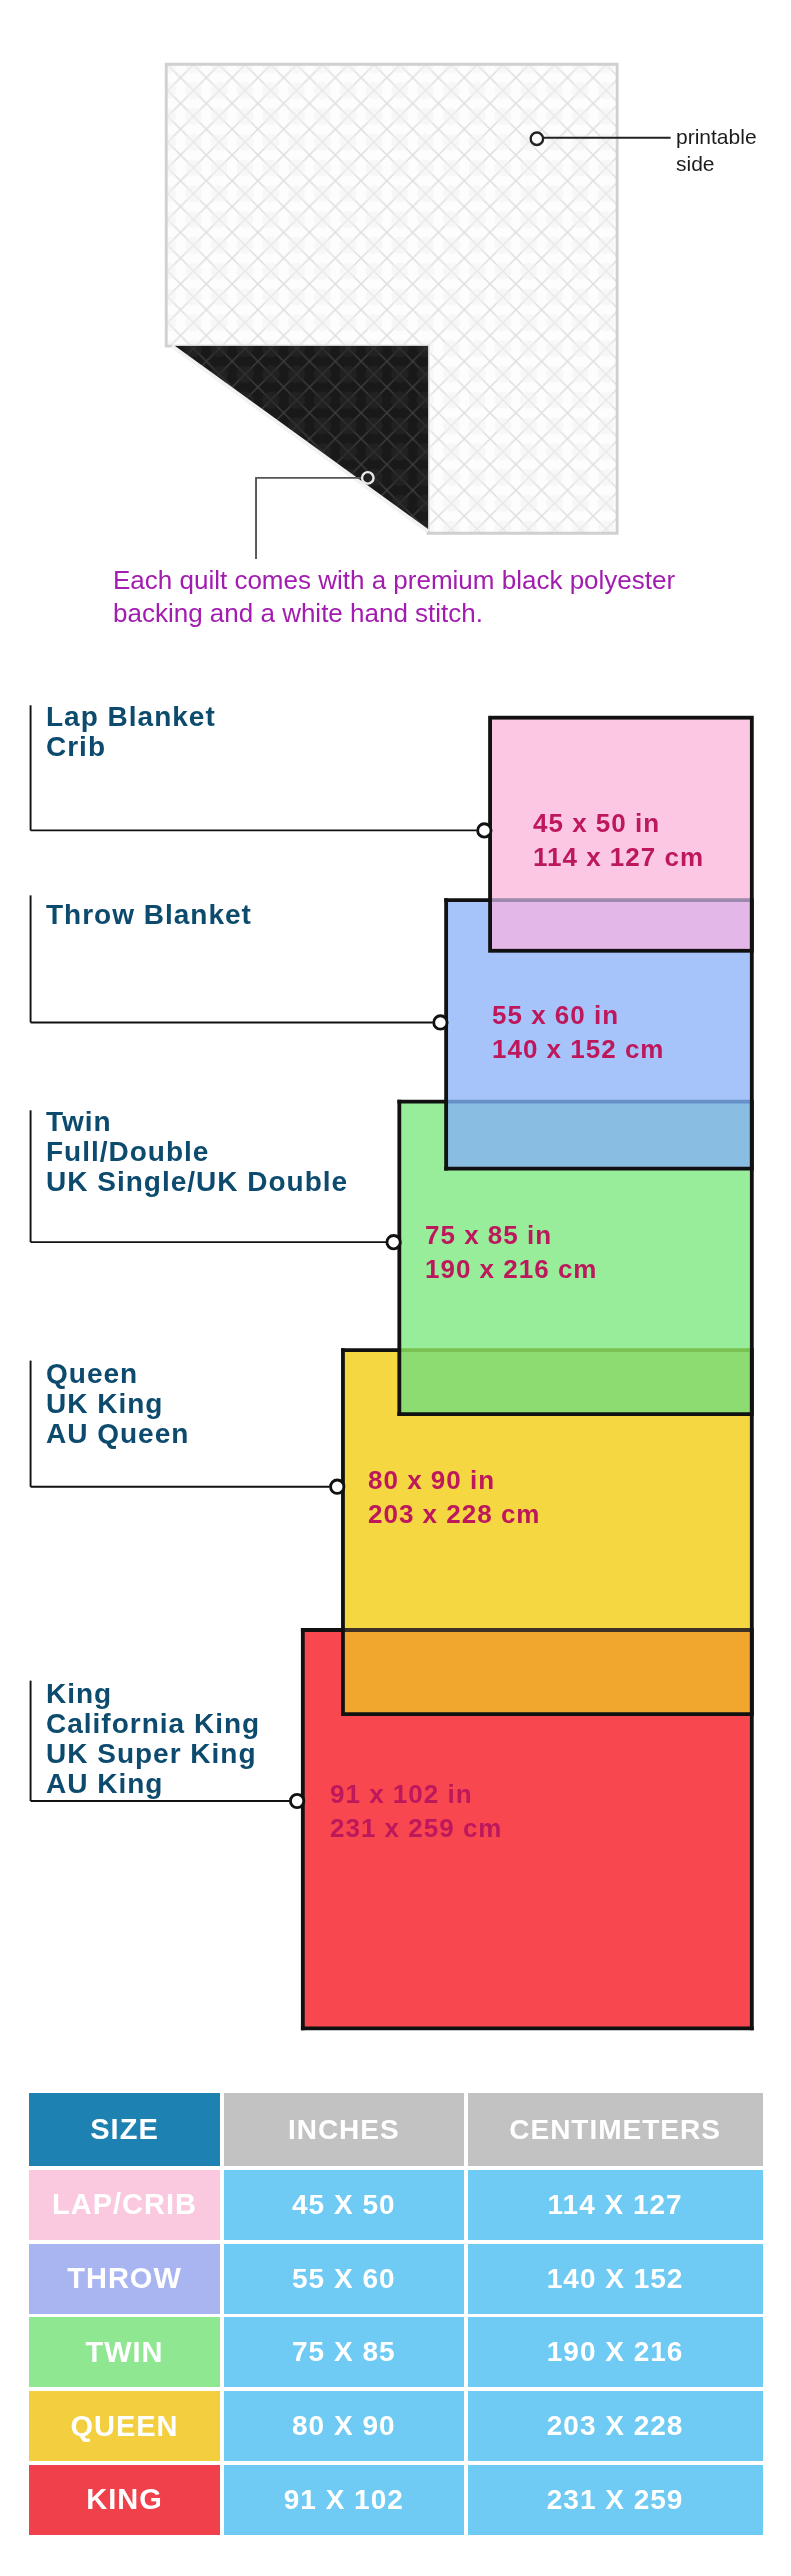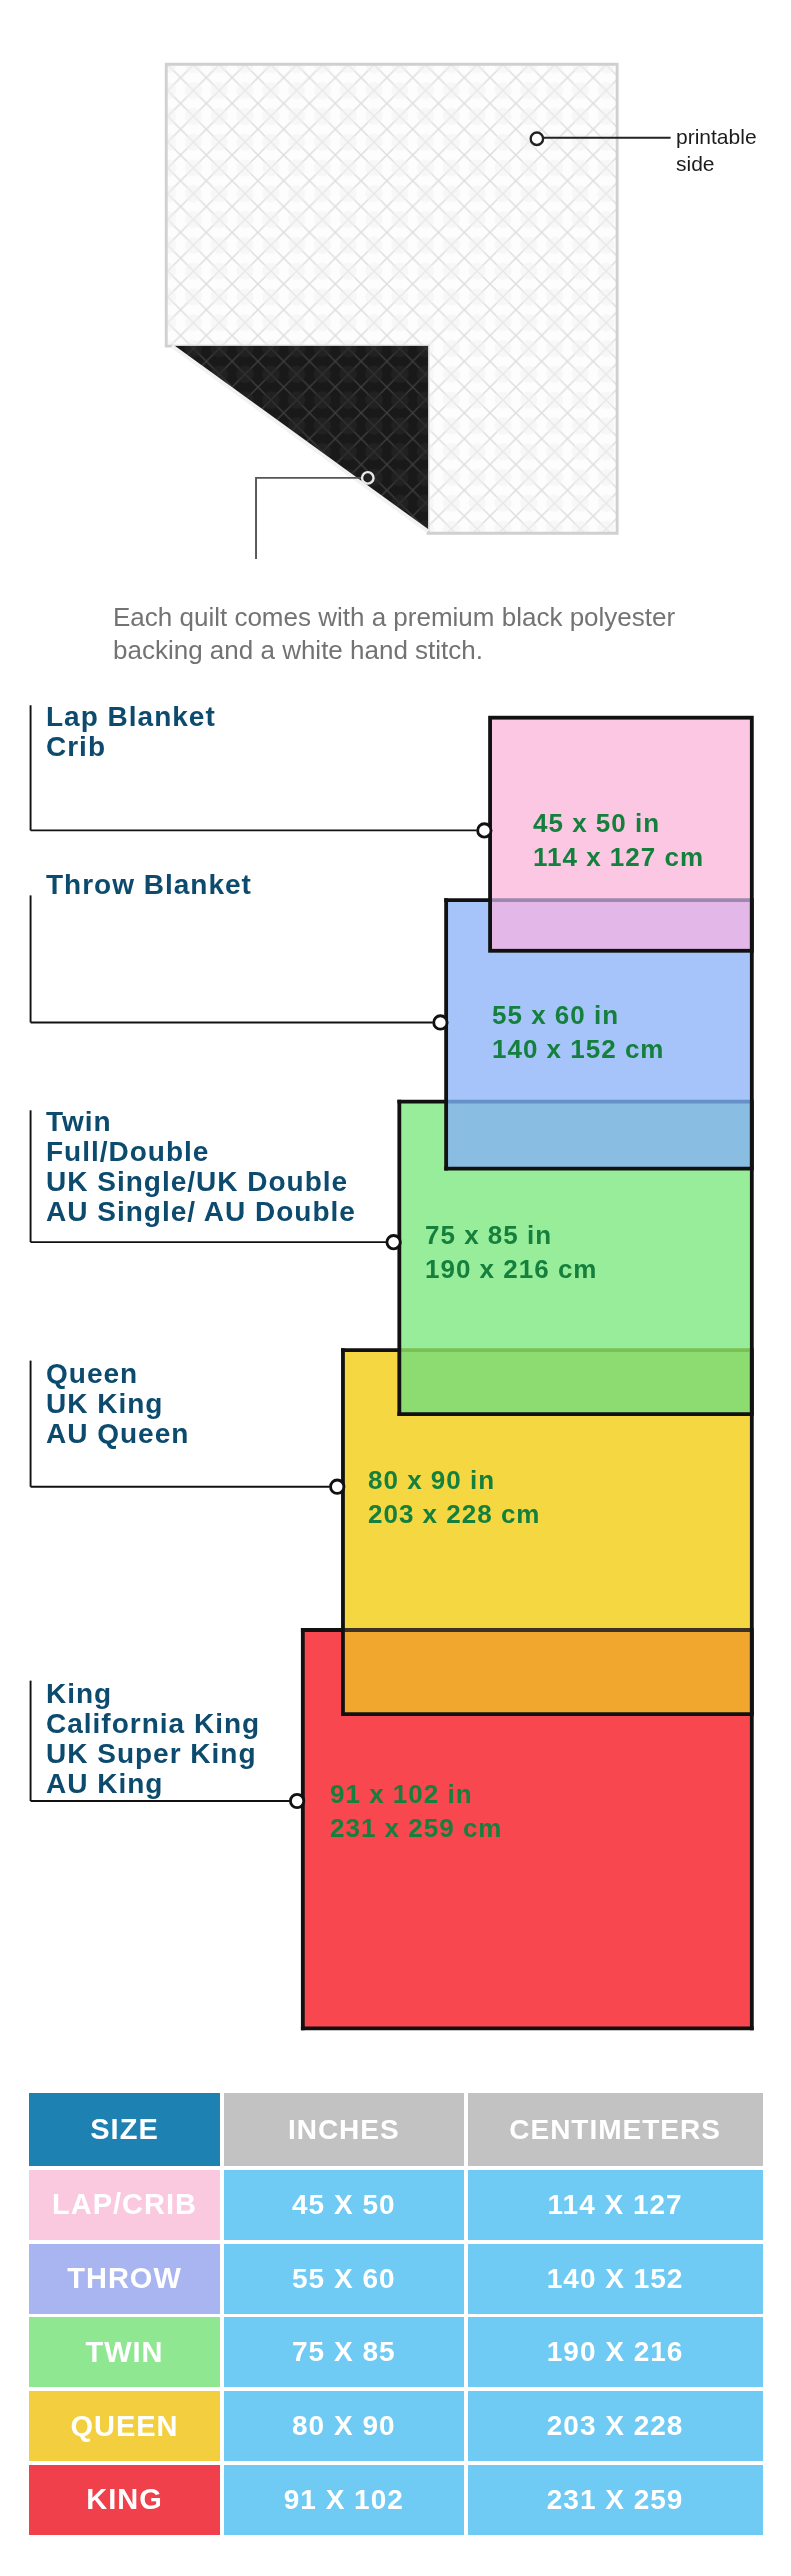--- a/index.html
+++ b/index.html
@@ -1,23 +1,23 @@
 <!DOCTYPE html>
 <html><head>
 <meta charset="utf-8">
 <style>
   html,body{margin:0;padding:0;background:#ffffff;}
   #page{position:relative;width:791px;height:2576px;background:#ffffff;overflow:hidden;
         font-family:"Liberation Sans", sans-serif;}
   .abs{position:absolute;}
   .callout-label{font-size:21px;line-height:27px;font-weight:500;color:#1c1c1c;}
-  .description{font-size:26px;line-height:33px;font-weight:500;color:#737373;width:655px;margin-top:37px;}
+  .description{font-size:26px;line-height:33px;font-weight:500;color:#a21caf;width:655px;}
   .group-label{font-size:28px;line-height:30px;font-weight:700;color:#0c4a6e;
                letter-spacing:1px;white-space:nowrap;}
-  .dim-label{font-size:26px;line-height:34px;font-weight:700;color:#15803d;
+  .dim-label{font-size:26px;line-height:34px;font-weight:700;color:#be185d;
              letter-spacing:1px;white-space:nowrap;}
   
   #size-table{position:absolute;left:29px;top:2093px;width:734px;display:flex;
               flex-direction:column;gap:3.8px;}
   .t-row{display:flex;gap:3.8px;}
   .t-cell{display:flex;align-items:center;justify-content:center;color:#ffffff;
           font-weight:700;letter-spacing:1px;}
   .c-size{width:191px;text-align:right;}
   .c-in{width:240px;}
   .c-cm{width:295px;}
@@ -120,28 +120,27 @@
   </svg>
 
   <div class="abs callout-label" style="left:676px;top:123px;width:110px;">printable side</div>
 
   <div class="abs description" style="left:113px;top:564px;">Each quilt comes with a premium black polyester backing and a white hand stitch.</div>
 
   <div class="abs group-label" style="left:46px;top:702px;">
     <div>Lap Blanket</div>
     <div>Crib</div>
   </div>
-  <div class="abs group-label" style="left:46px;top:870px;">
+  <div class="abs group-label" style="left:46px;top:900px;">
     <div>Throw Blanket</div>
   </div>
   <div class="abs group-label" style="left:46px;top:1107px;">
     <div>Twin</div>
     <div>Full/Double</div>
     <div>UK Single/UK Double</div>
-    <div>AU Single/ AU Double</div>
   </div>
   <div class="abs group-label" style="left:46px;top:1359px;">
     <div>Queen</div>
     <div>UK King</div>
     <div>AU Queen</div>
   </div>
   <div class="abs group-label" style="left:46px;top:1679px;">
     <div>King</div>
     <div>California King</div>
     <div>UK Super King</div>

